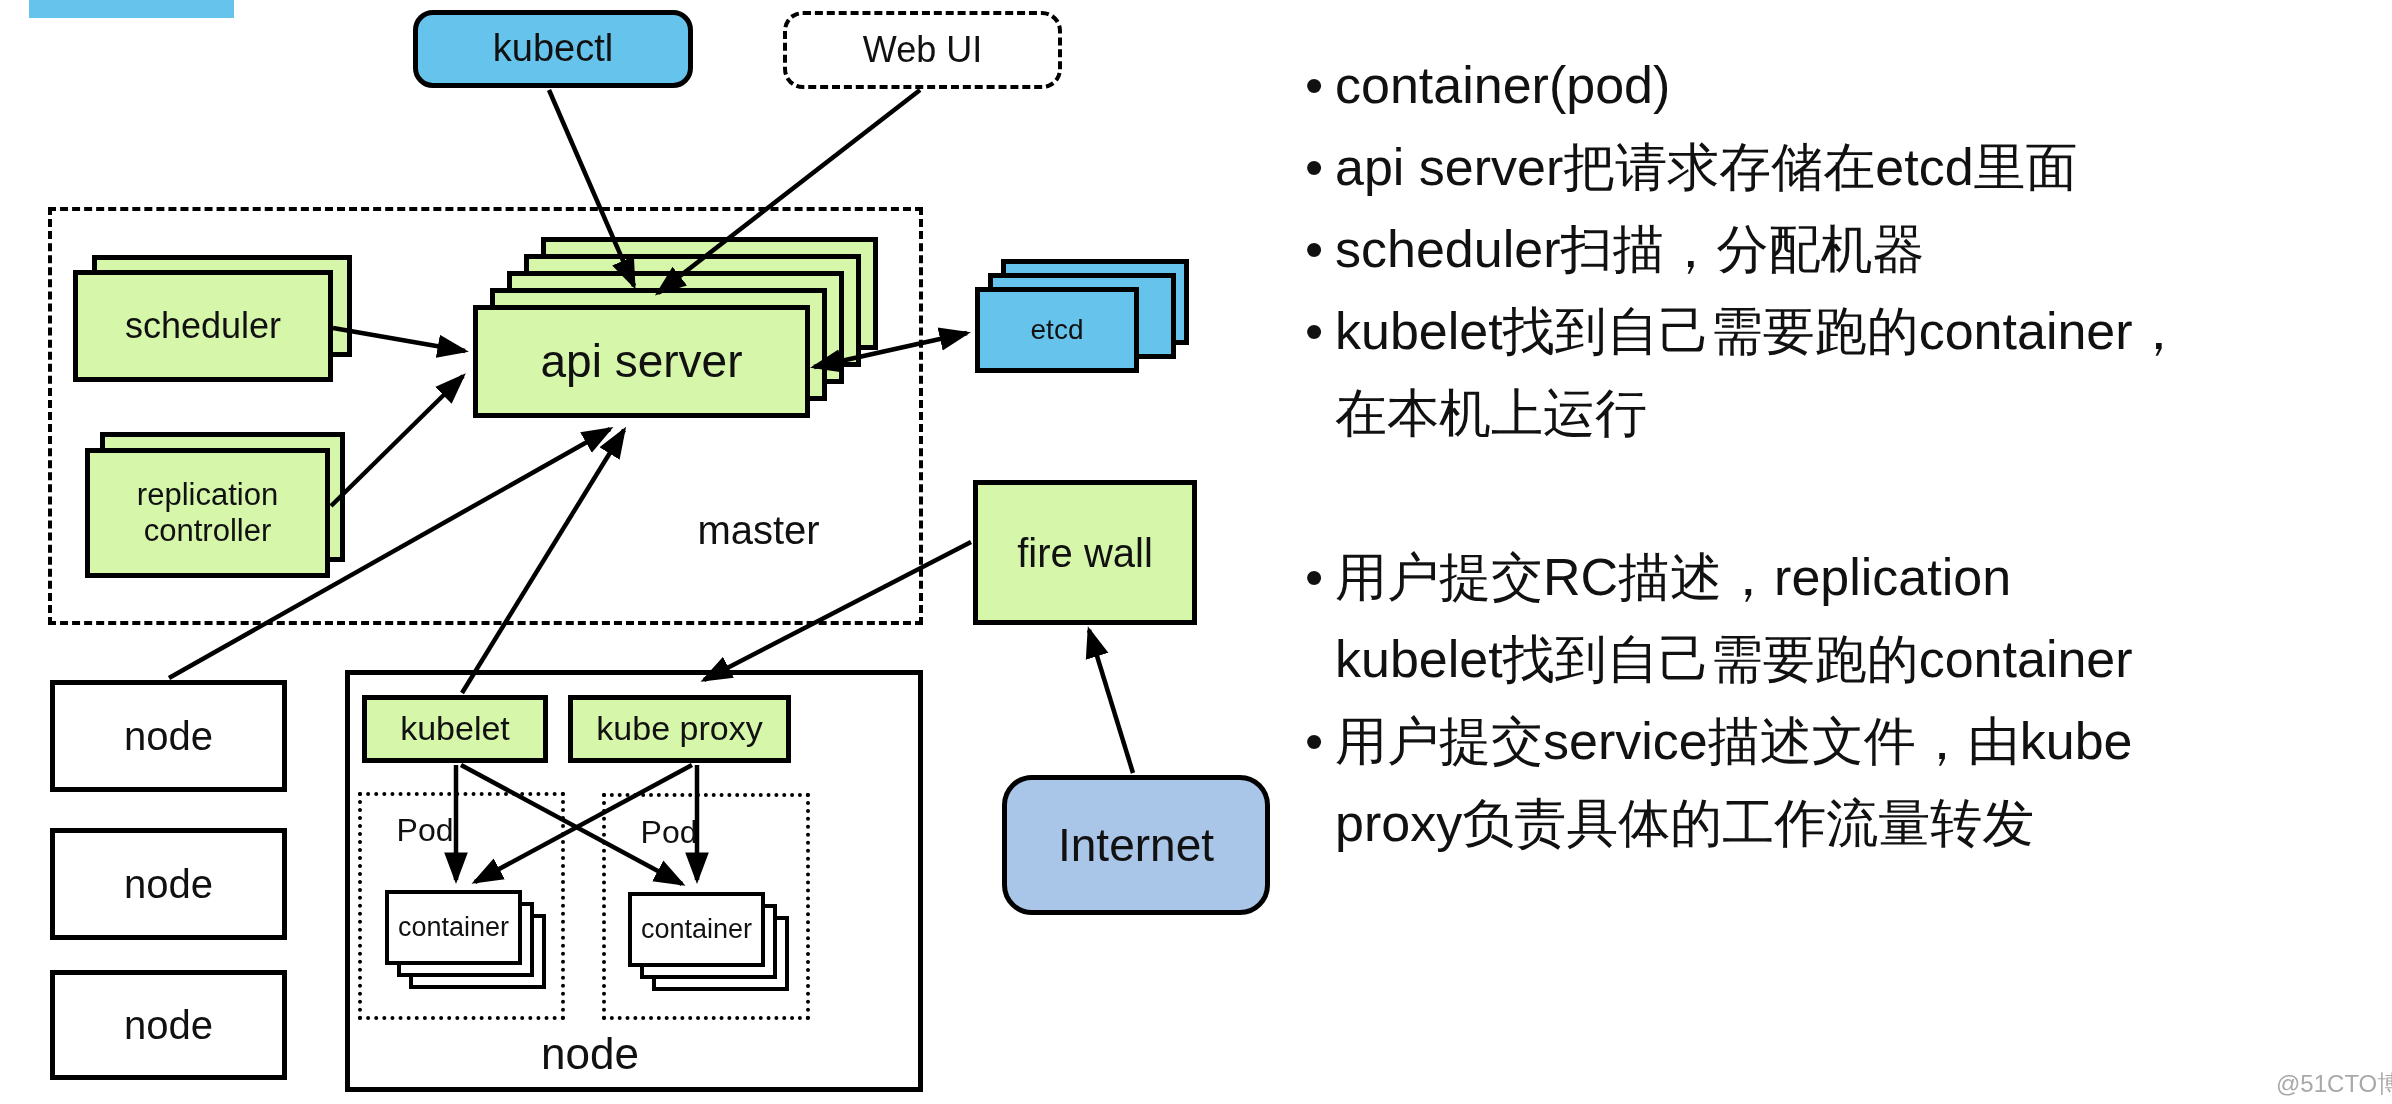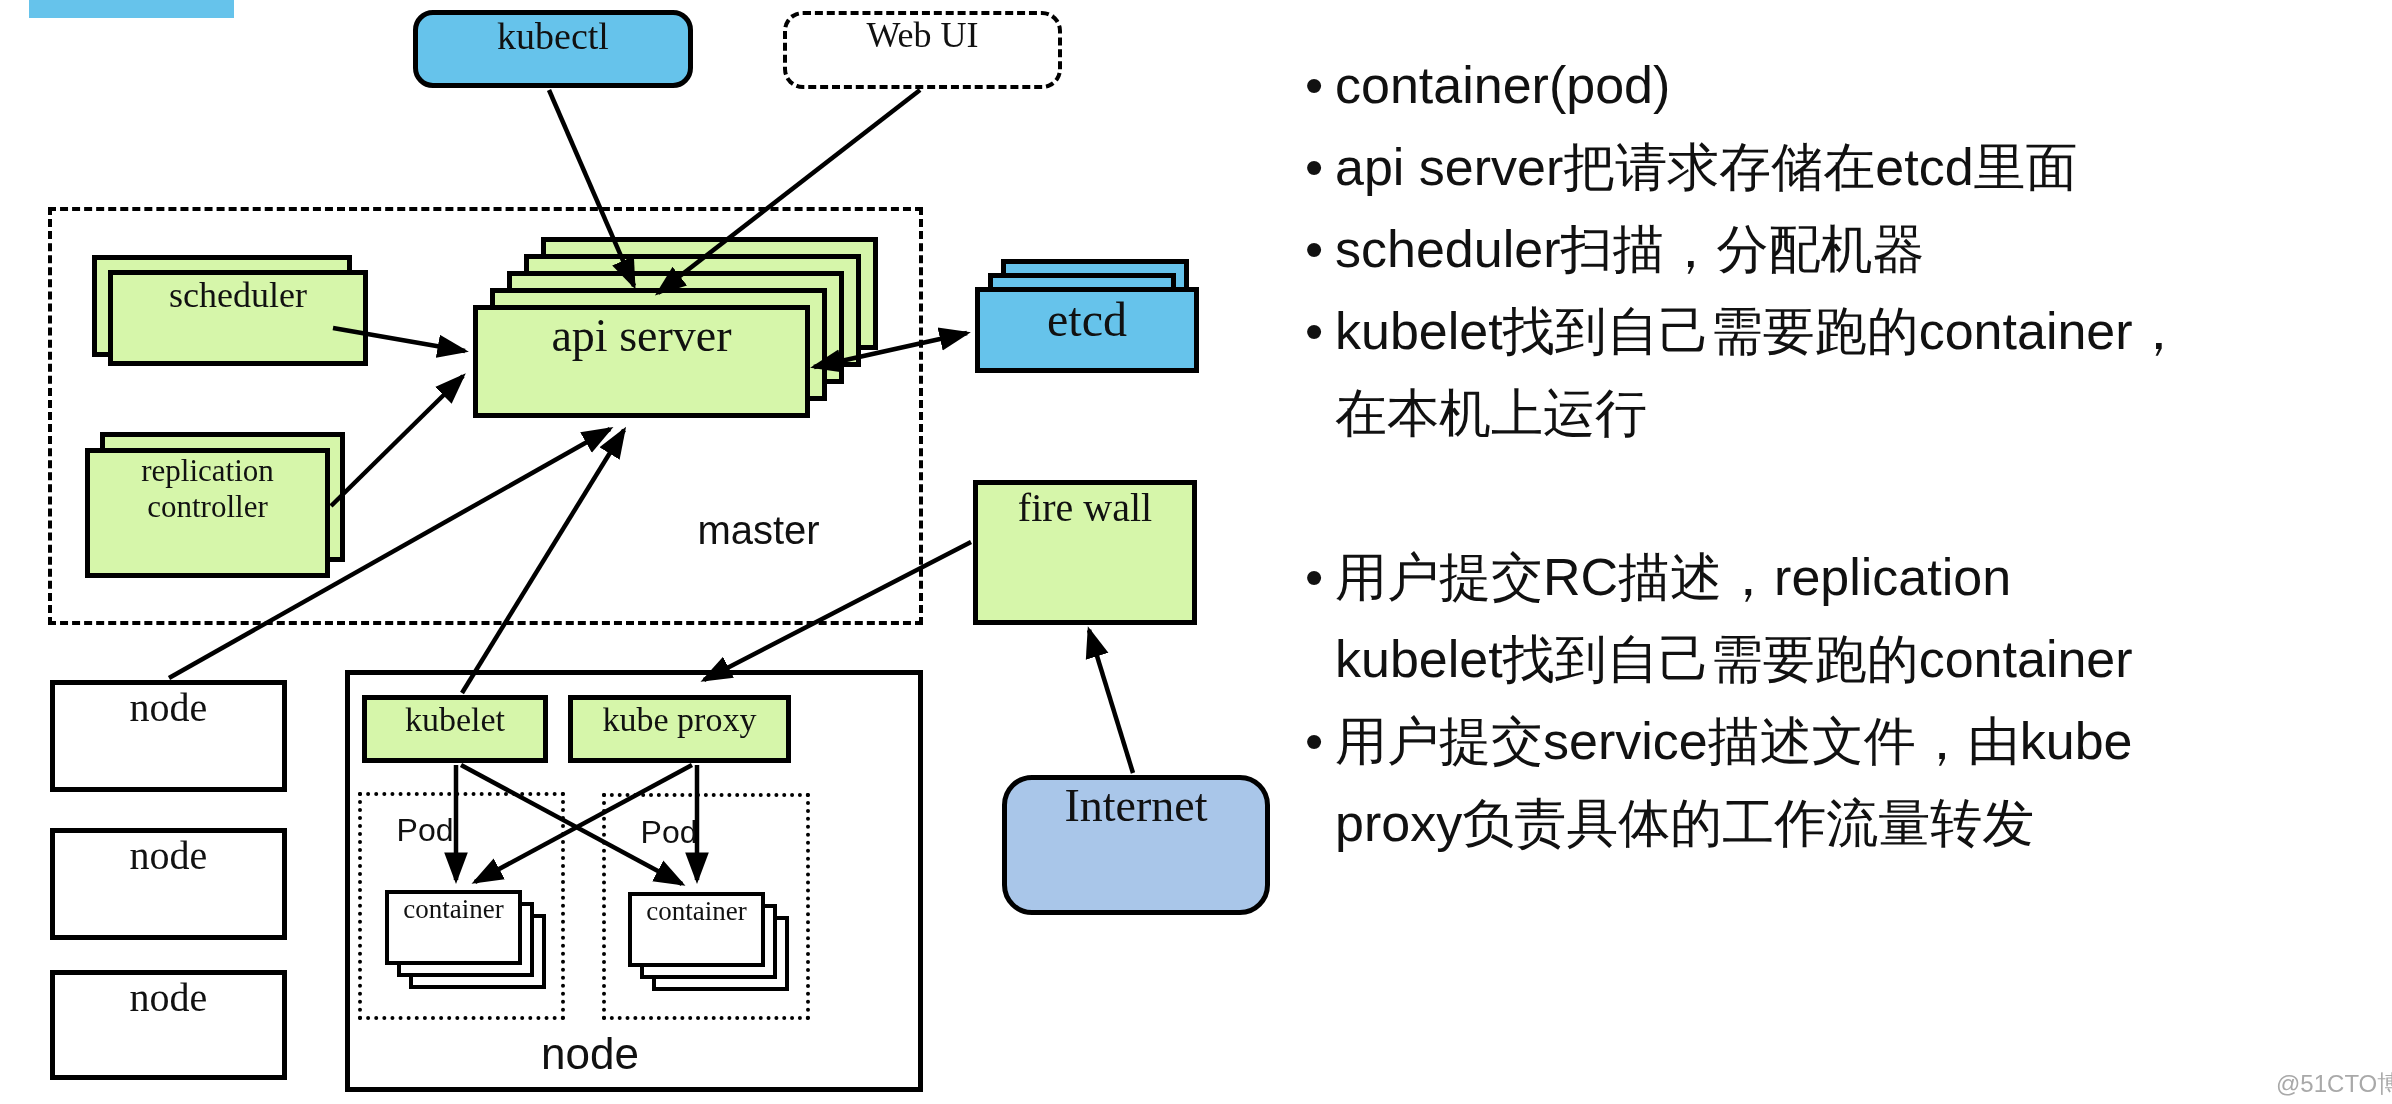--- a/index.html
+++ b/index.html
@@ -8,22 +8,22 @@
   }
   html,body{margin:0;padding:0;background:#ffffff;}
   #stage{
     position:relative; width:2392px; height:1104px; overflow:hidden;
     background:#ffffff;
     font-family:"Liberation Sans","DejaVu Sans",sans-serif;
     color:#111;
   }
   .box{
     position:absolute; box-sizing:border-box; border:5px solid var(--line);
-    background:#fff; display:flex; align-items:flex-start; justify-content:center;
-    text-align:center; line-height:1.15;font-family:Liberation Serif, serif;
+    background:#fff; display:flex; align-items:center; justify-content:center;
+    text-align:center; line-height:1.15;
   }
   .green{background:var(--green);}
   .blue{background:var(--blue);}
   .lightblue{background:var(--light-blue);}
   .noborder{border:none;}
   .dashed{border-style:dashed;}
   .dotted{border-style:dotted; border-width:4px;}
   .label{
     position:absolute; display:flex; align-items:center; justify-content:center;
     text-align:left; line-height:1.15;
@@ -48,40 +48,40 @@
   </div>
 
   <div class="box dashed" style="left:783px;top:11px;width:279px;height:78px;border-radius:20px;font-size:36px;border-width:4px;">
     <span>Web UI</span>
   </div>
 
   <div class="box dashed" style="left:48px;top:207px;width:875px;height:418px;background:transparent;border-width:4px;"></div>
   <div class="label" style="left:676px;top:505px;width:165px;height:50px;font-size:40px;">master</div>
 
   <div class="box green" style="left:92px;top:255px;width:260px;height:102px;"></div>
-  <div class="box green" style="left:73px;top:270px;width:260px;height:96px;font-size:36px;margin-left:35px;">
+  <div class="box green" style="left:73px;top:270px;width:260px;height:112px;font-size:36px;">
     <span>scheduler</span>
   </div>
 
   <div class="box green" style="left:100px;top:432px;width:245px;height:130px;"></div>
   <div class="box green" style="left:85px;top:448px;width:245px;height:130px;font-size:31px;padding:0 14px;">
     <span>replication controller</span>
   </div>
 
   <div class="box green" style="left:541px;top:237px;width:337px;height:113px;"></div>
   <div class="box green" style="left:524px;top:254px;width:337px;height:113px;"></div>
   <div class="box green" style="left:507px;top:271px;width:337px;height:113px;"></div>
   <div class="box green" style="left:490px;top:288px;width:337px;height:113px;"></div>
   <div class="box green" style="left:473px;top:305px;width:337px;height:113px;font-size:46px;">
     <span>api server</span>
   </div>
 
   <div class="box blue" style="left:1001px;top:259px;width:188px;height:86px;"></div>
   <div class="box blue" style="left:988px;top:273px;width:188px;height:86px;"></div>
-  <div class="box blue" style="left:975px;top:287px;width:224px;height:86px;font-size:48px;">
+  <div class="box blue" style="left:975px;top:287px;width:164px;height:86px;font-size:28px;">
     <span>etcd</span>
   </div>
 
   <div class="box green" style="left:973px;top:480px;width:224px;height:145px;font-size:40px;">
     <span>fire wall</span>
   </div>
 
   <div class="box lightblue" style="left:1002px;top:775px;width:268px;height:140px;border-radius:30px;font-size:46px;">
     <span>Internet</span>
   </div>

